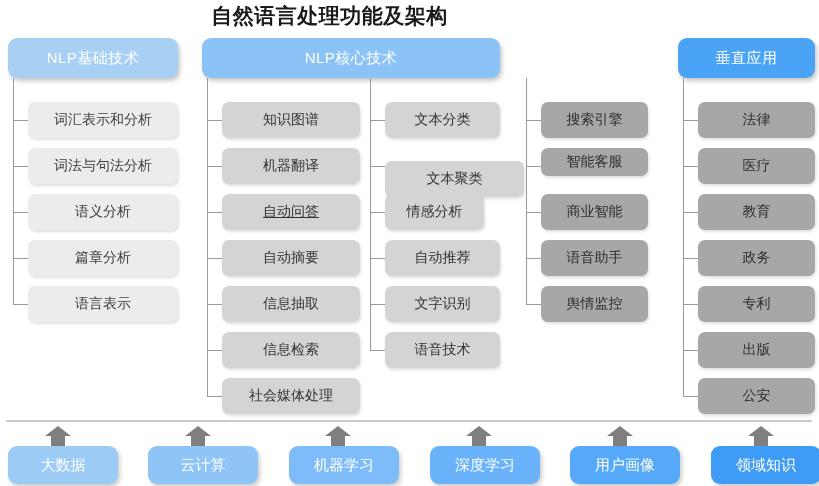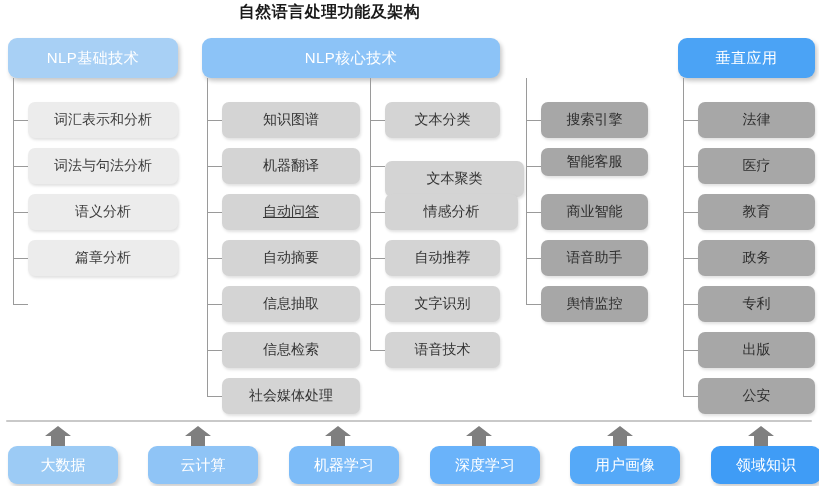--- a/index.html
+++ b/index.html
@@ -8,21 +8,21 @@
     background:#ffffff;
     font-family:"Liberation Sans","DejaVu Sans",sans-serif;
     overflow:hidden;
     position:relative;
   }
   #canvas{position:absolute;left:0;top:0;width:819px;height:486px;}
 
   .title{
     position:absolute;left:0;top:2px;width:659px;
     text-align:center;
-    font-size:16px;font-weight:bold;color:#1a1a1a;
+    font-size:21px;font-weight:bold;color:#1a1a1a;
     letter-spacing:.5px;
   }
 
   
   .pill{
     position:absolute;
     border-radius:9px;
     display:flex;align-items:center;justify-content:center;
     color:#ffffff;
     font-size:15px;
@@ -128,20 +128,23 @@
     </div>
   <div class="leaf light" style="left:28px;top:148px;width:150px;height:36px;">
       <span>词法与句法分析</span>
     </div>
   <div class="leaf light" style="left:28px;top:194px;width:150px;height:36px;">
       <span>语义分析</span>
     </div>
   <div class="leaf light" style="left:28px;top:240px;width:150px;height:36px;text-align:center;">
       <span>篇章分析</span>
     </div>
+  <div class="leaf light" style="left:28px;top:286px;width:150px;height:36px;">
+      <span>语言表示</span>
+    </div>
 
   <div class="leaf mid" style="left:222px;top:102px;width:138px;height:36px;">
       <span>知识图谱</span>
     </div>
   <div class="leaf mid" style="left:222px;top:148px;width:138px;height:36px;">
       <span>机器翻译</span>
     </div>
   <div class="leaf mid" style="left:222px;top:194px;width:138px;height:36px;text-decoration:underline;">
       <span>自动问答</span>
     </div>
@@ -157,21 +160,21 @@
   <div class="leaf mid" style="left:222px;top:378px;width:138px;height:36px;">
       <span>社会媒体处理</span>
     </div>
 
   <div class="leaf mid" style="left:385px;top:102px;width:115px;height:36px;">
       <span>文本分类</span>
     </div>
   <div class="leaf mid" style="left:385px;top:148px;width:139px;height:36px;margin-top:13px;">
       <span>文本聚类</span>
     </div>
-  <div class="leaf mid" style="left:385px;top:194px;width:133px;height:36px;">
+  <div class="leaf mid" style="left:385px;top:194px;width:99px;height:36px;">
       <span>情感分析</span>
     </div>
   <div class="leaf mid" style="left:385px;top:240px;width:115px;height:36px;">
       <span>自动推荐</span>
     </div>
   <div class="leaf mid" style="left:385px;top:286px;width:115px;height:36px;">
       <span>文字识别</span>
     </div>
   <div class="leaf mid" style="left:385px;top:332px;width:115px;height:36px;">
       <span>语音技术</span>

